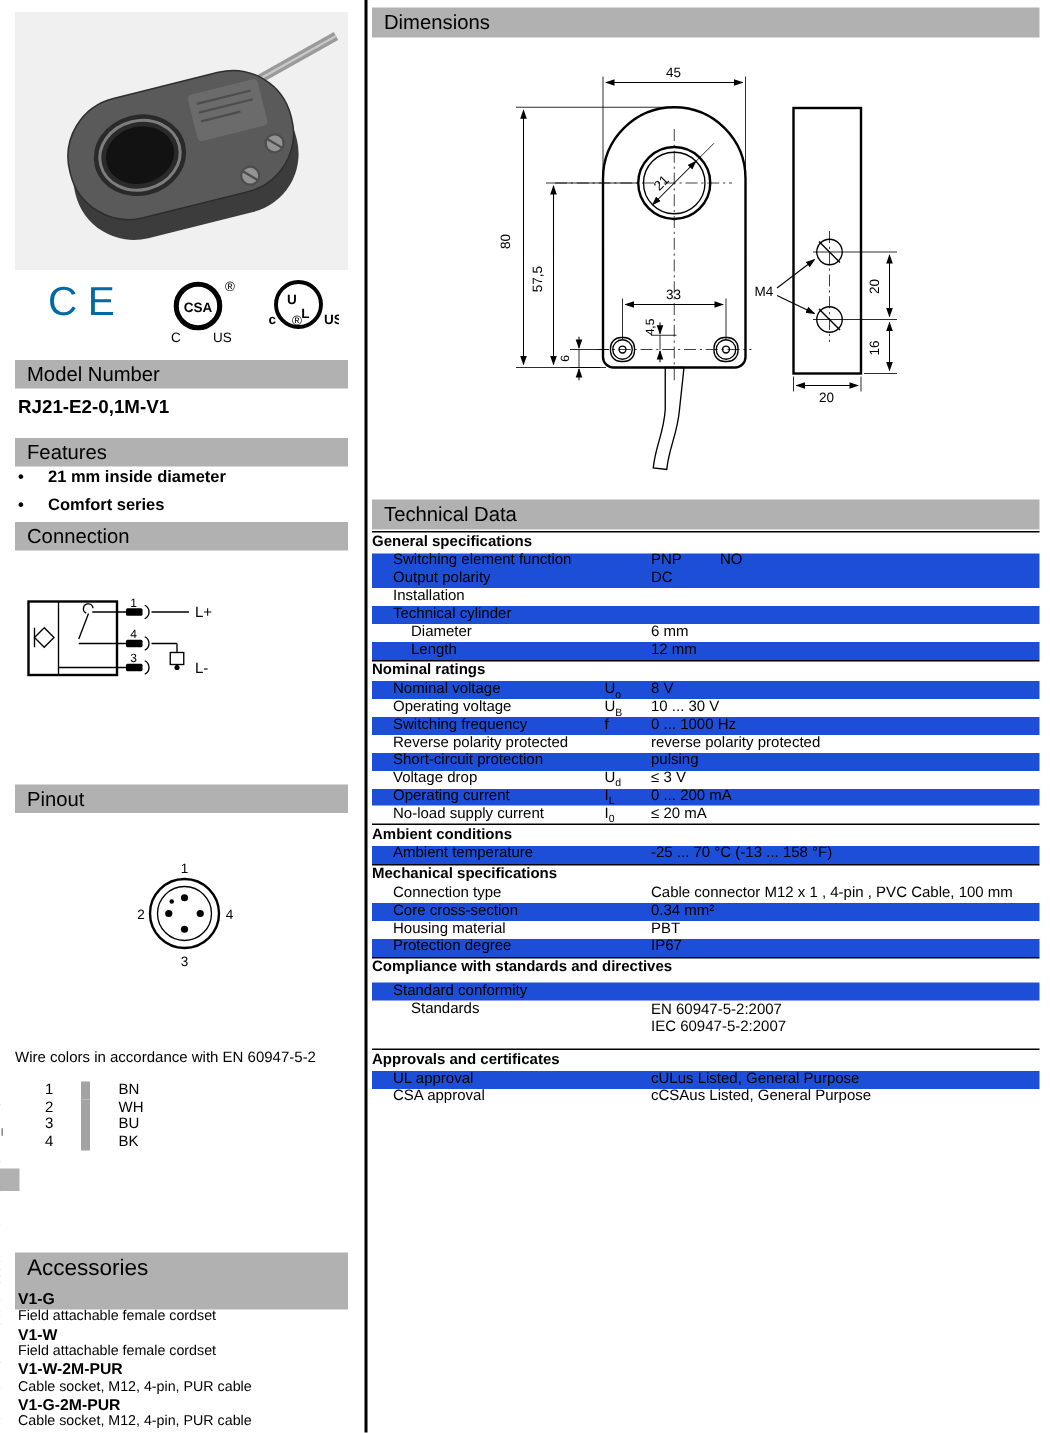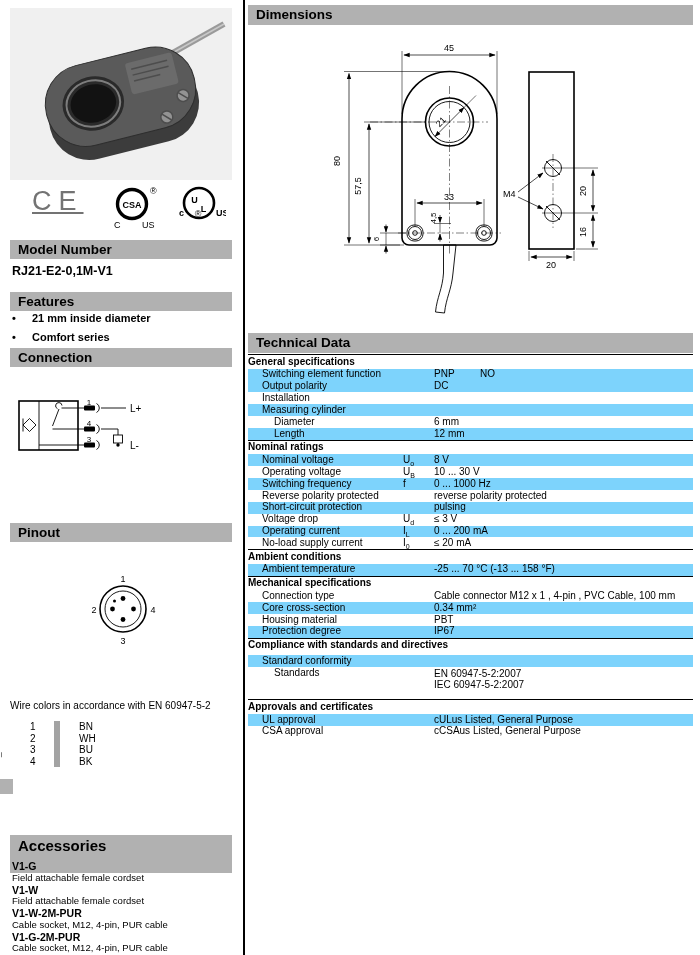--- a/index.html
+++ b/index.html
@@ -3,37 +3,37 @@
 <meta charset="utf-8">
 <style>
   html,body{margin:0;padding:0;}
   body{
     width:700px;height:955px;position:relative;background:#fff;color:#000;
     font-family:"Liberation Sans",sans-serif;overflow:hidden;
   }
   .abs{position:absolute;}
   
   .bar{
-    background:#b1b1b1;font-weight:bold;font-size:13.5px;line-height:19px;
+    background:#b1b1b1;font-weight:normal;font-size:13.5px;line-height:19px;
     height:19px;padding-left:8px;box-sizing:border-box;
   }
   .bar-left{left:10px;width:222px;}
   .bar-right{left:248px;width:445px;height:20px;line-height:20px;}
   
   .vline{left:243px;top:0;width:2px;height:955px;background:#000;}
   .foldmark{left:0;top:779px;width:13px;height:15px;background:#b1b1b1;}
   
   .vtext{
     left:2px;bottom:2px;transform:rotate(-90deg);transform-origin:left bottom;
     font-size:8.5px;color:#222;white-space:nowrap;letter-spacing:.2px;
   }
   
   .photo{left:10px;top:8px;width:222px;height:172px;}
   .marks{left:10px;top:184px;width:222px;height:48px;}
-  .ce{position:absolute;left:22px;top:2px;font-size:27px;letter-spacing:7px;color:#737373;text-decoration:underline;}
+  .ce{position:absolute;left:22px;top:2px;font-size:27px;letter-spacing:7px;color:#0369a1;}
   .csa-svg{position:absolute;left:98px;top:0;}
   .ul-svg{position:absolute;left:162px;top:1px;}
   .model-value{left:12px;top:264px;font-size:12.5px;font-weight:bold;}
   .features-list{left:12px;top:312px;width:218px;font-size:11px;font-weight:bold;}
   .feat-item{display:flex;margin-bottom:7px;}
   .feat-bullet{width:20px;}
   .conn-svg{left:10px;top:395px;}
   .pinout-svg{left:10px;top:565px;}
   .wire-note{left:10px;top:700px;font-size:10px;}
   .wire-table{left:30px;top:721px;font-size:10px;}
@@ -49,21 +49,21 @@
   .tech-table{left:248px;top:354px;width:445px;}
   .tt-group{
     border-top:1px solid #000;font-weight:bold;font-size:10px;
     padding:1.5px 0 1.5px 0;line-height:10.5px;
   }
   .tt-group.gap{margin-top:9px;}
   .tt-row{
     position:relative;font-size:10px;line-height:10.5px;
     padding:0.7px 0 0.7px 14px;min-height:10.2px;
   }
-  .tt-row.shade{background:#7dd3fc;}
+  .tt-row.shade{background:#1d4ed8;}
   .tt-row.ind2{padding-left:26px;}
   .tt-row.gap-sm{margin-top:3px;}
   .tt-row .sym{position:absolute;left:155px;top:0.7px;}
   .tt-row .sym sub{font-size:7px;}
   .tt-row .val{position:absolute;left:186px;top:0.7px;white-space:nowrap;}
   .tt-row .val div{line-height:11px;white-space:nowrap;}
   .tt-row .val2{position:absolute;left:232px;top:0.7px;}
   
   svg text{font-family:"Liberation Sans",sans-serif;font-size:9px;fill:#000;}
   .o2{fill:none;stroke:#000;stroke-width:1.6;}
@@ -295,21 +295,21 @@
   <line class="dim" x1="283" y1="227" x2="324" y2="227" marker-start="url(#ar)" marker-end="url(#ar)"></line>
   <text x="303" y="238" text-anchor="middle">20</text>
 </svg>
 
 <div class="abs bar bar-right" style="top:333px;">Technical Data</div>
 <div class="abs tech-table" id="tech-table">
     <div class="tt-group">General specifications</div>
     <div class="tt-row shade"><span>Switching element function</span><span class="val">PNP</span><span class="val2">NO</span></div>
     <div class="tt-row shade"><span>Output polarity</span><span class="val">DC</span></div>
     <div class="tt-row"><span>Installation</span></div>
-    <div class="tt-row shade"><span>Measuring cylinder</span></div>
+    <div class="tt-row shade"><span>Technical cylinder</span></div>
     <div class="tt-row ind2"><span>Diameter</span><span class="val">6 mm</span></div>
     <div class="tt-row shade ind2"><span>Length</span><span class="val">12 mm</span></div>
     <div class="tt-group">Nominal ratings</div>
     <div class="tt-row shade"><span>Nominal voltage</span><span class="sym">U<sub>o</sub></span><span class="val">8 V</span></div>
     <div class="tt-row"><span>Operating voltage</span><span class="sym">U<sub>B</sub></span><span class="val">10 ... 30 V</span></div>
     <div class="tt-row shade"><span>Switching frequency</span><span class="sym">f</span><span class="val">0 ... 1000 Hz</span></div>
     <div class="tt-row"><span>Reverse polarity protected</span><span class="val">reverse polarity protected</span></div>
     <div class="tt-row shade"><span>Short-circuit protection</span><span class="val">pulsing</span></div>
     <div class="tt-row"><span>Voltage drop</span><span class="sym">U<sub>d</sub></span><span class="val">≤ 3 V</span></div>
     <div class="tt-row shade"><span>Operating current</span><span class="sym">I<sub>L</sub></span><span class="val">0 ... 200 mA</span></div>

